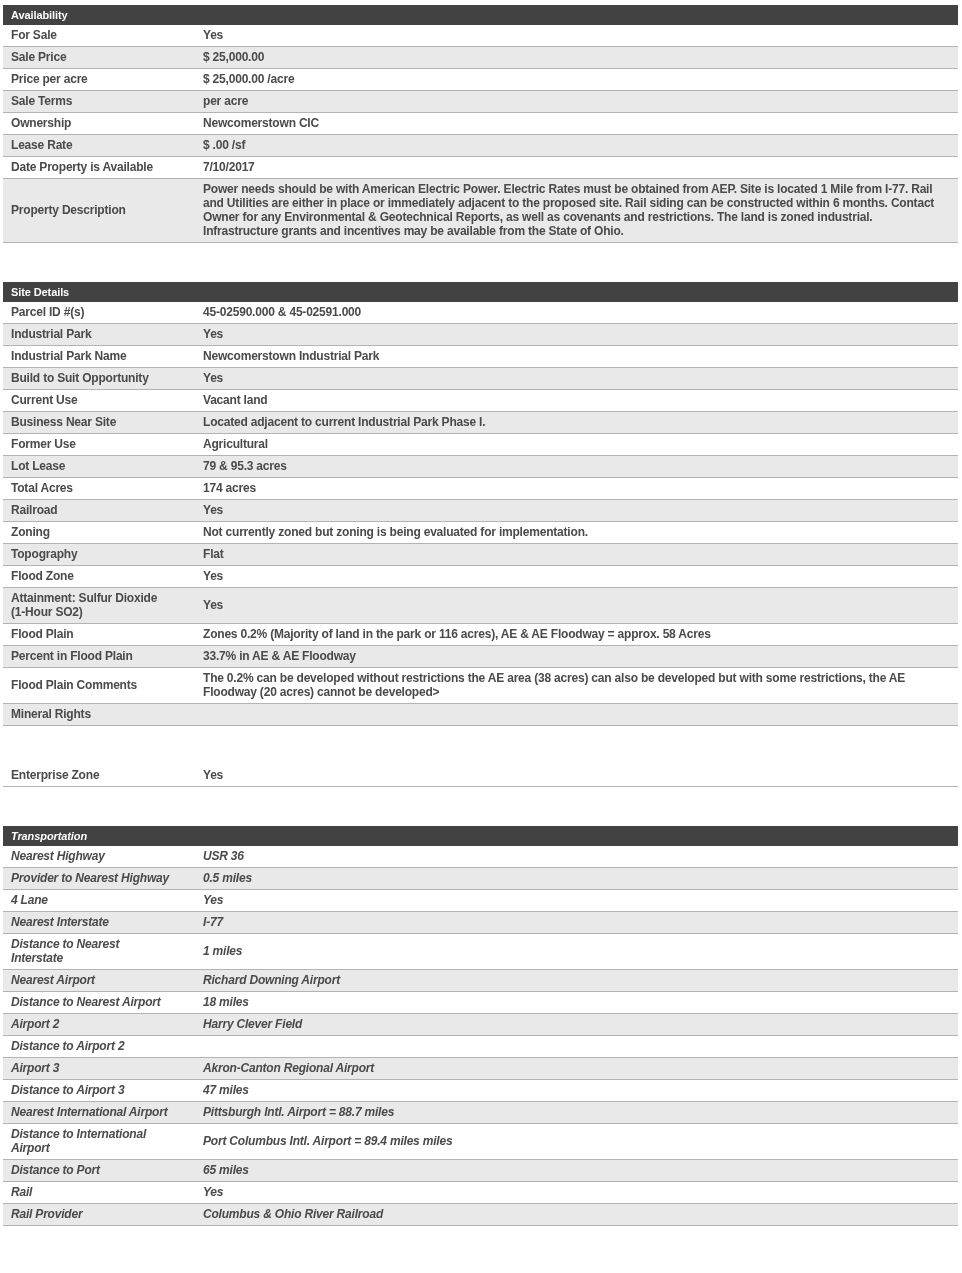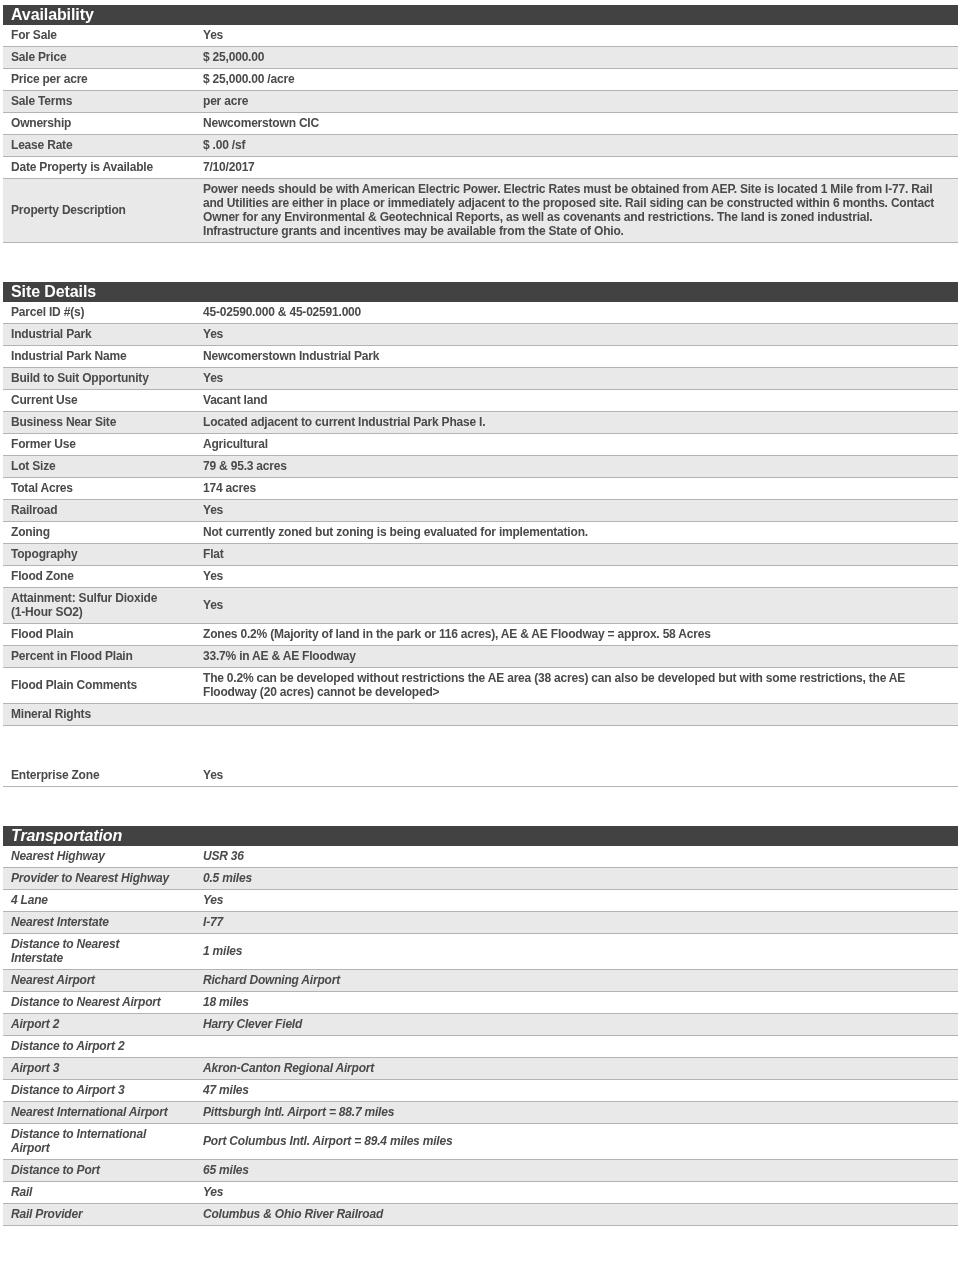--- a/index.html
+++ b/index.html
@@ -26,21 +26,21 @@
     width: 955px;
     margin-bottom: 39px;
   }
   .panel:last-child { margin-bottom: 0; font-style: italic; }
   .panel-header {
     background: var(--header-bg);
     color: var(--header-text);
     height: 20px;
     line-height: 20px;
     padding: 0 8px;
-    font-size: 16px;
+    font-size: 11px;
     font-weight: bold;
     letter-spacing: -0.1px;
   }
   .row {
     display: flex;
     align-items: center;
     min-height: 22px;
     background: var(--row-bg);
     border-bottom: 1px solid var(--border);
   }
@@ -149,21 +149,21 @@
     <div class="cell label">Business Near Site</div>
     <div class="cell value">Located adjacent to current Industrial Park Phase I.</div>
   </div>
 
   <div class="row">
     <div class="cell label">Former Use</div>
     <div class="cell value">Agricultural</div>
   </div>
 
   <div class="row">
-    <div class="cell label">Lot Size</div>
+    <div class="cell label">Lot Lease</div>
     <div class="cell value">79 &amp; 95.3 acres</div>
   </div>
 
   <div class="row">
     <div class="cell label">Total Acres</div>
     <div class="cell value">174 acres</div>
   </div>
 
   <div class="row">
     <div class="cell label">Railroad</div>

